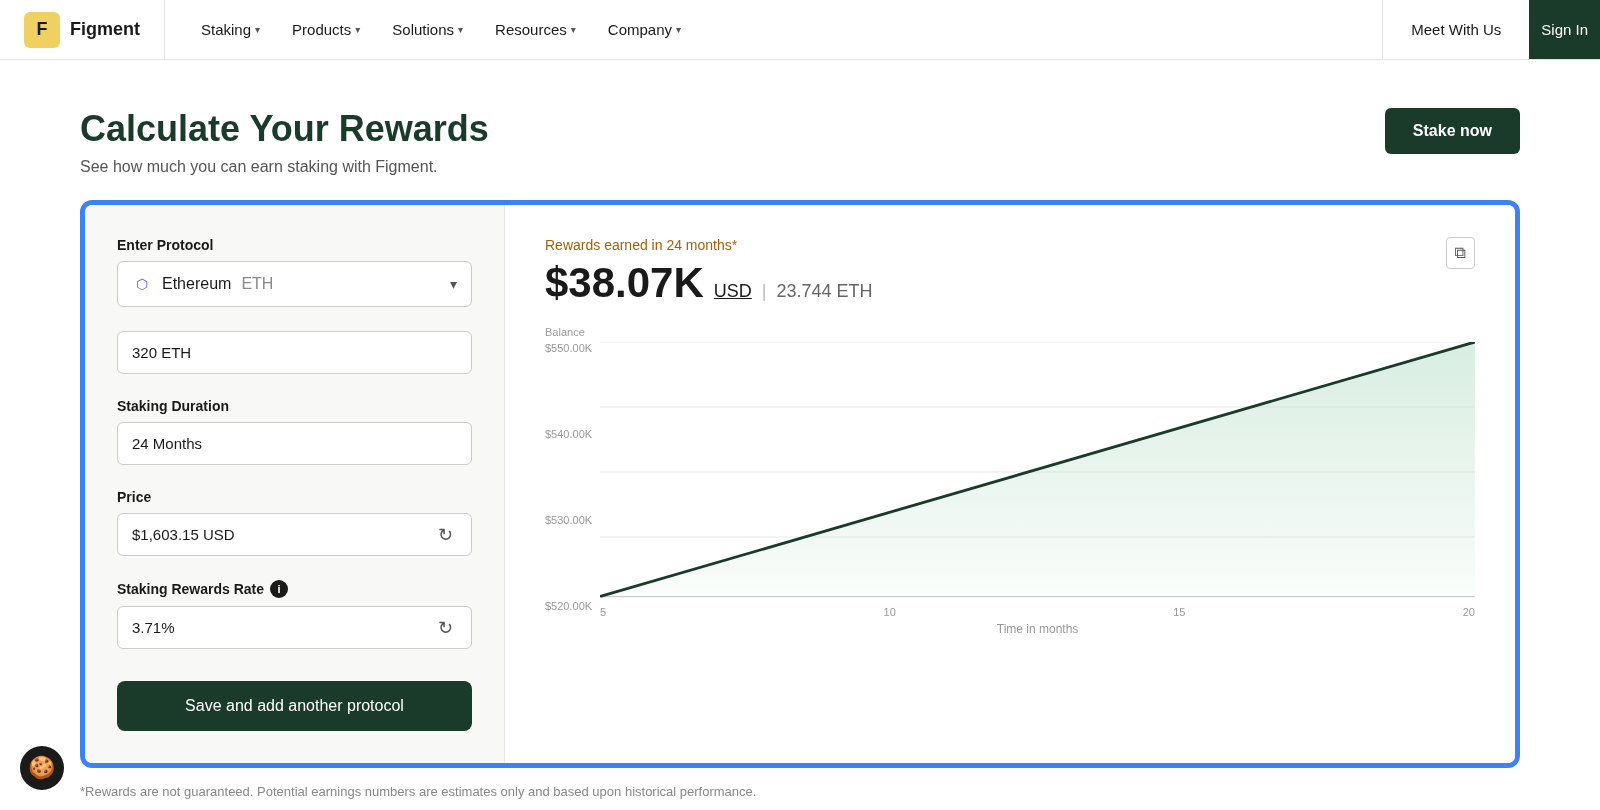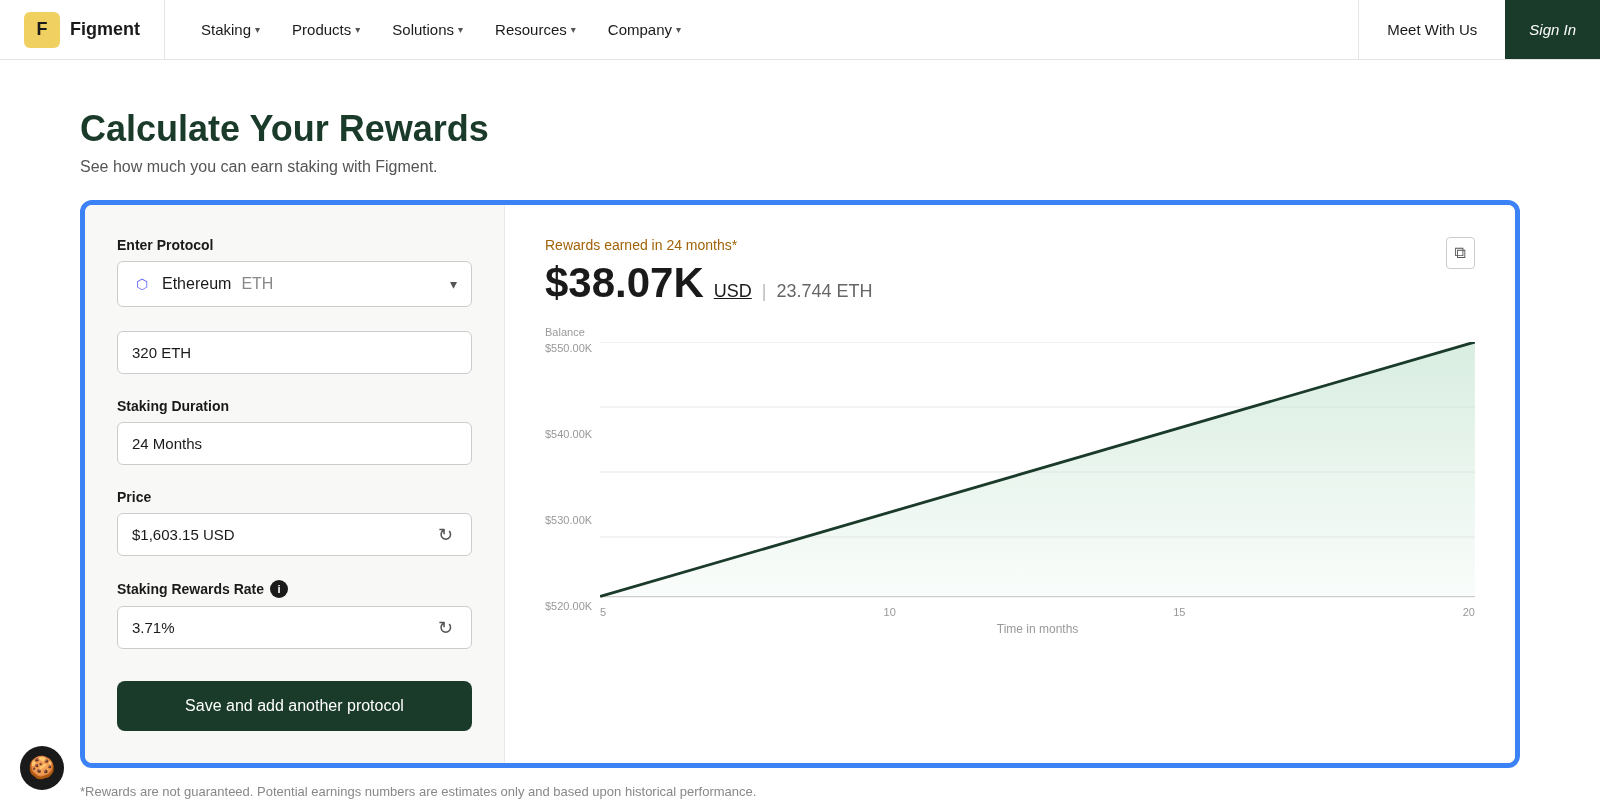--- a/index.html
+++ b/index.html
@@ -39,23 +39,23 @@
       display: flex; align-items: center; gap: 0;
       border-left: 1px solid #e5e5e5;
       height: 100%;
     }
     .meet-btn {
       padding: 0 28px; height: 100%; display: flex; align-items: center;
       font-size: 15px; color: #1a1a1a; cursor: pointer;
       border: none; background: none;
     }
     .signin-btn {
-      height: 100%; padding: 0 24px; display: flex; align-items: center;
+      height: 100%; padding: 0 12px; display: flex; align-items: center;
       background: #1a3a2a; color: #fff; font-size: 15px; font-weight: 500;
-      cursor: pointer; border: none; font-style: italic;
+      cursor: pointer; border: none;
     }
 
     
     .hero {
       display: flex; align-items: flex-start; justify-content: space-between;
       padding: 48px 80px 24px;
     }
     .hero-text h1 { font-size: 36px; font-weight: 700; color: #1a3a2a; }
     .hero-text p { font-size: 16px; color: #555; margin-top: 8px; }
     .stake-btn {
@@ -228,20 +228,21 @@
     <button class="meet-btn">Meet With Us</button>
     <button class="signin-btn">Sign In</button>
   </div>
 </nav>
 
 <div class="hero">
   <div class="hero-text">
     <h1>Calculate Your Rewards</h1>
     <p>See how much you can earn staking with Figment.</p>
   </div>
+  <button class="stake-btn">Stake now</button>
 </div>
 
 <div class="calc-container">
   <div class="calc-card">
 
     <div class="calc-left">
 
       <div>
         <div class="field-label">Enter Protocol</div>
         <div class="protocol-select">

